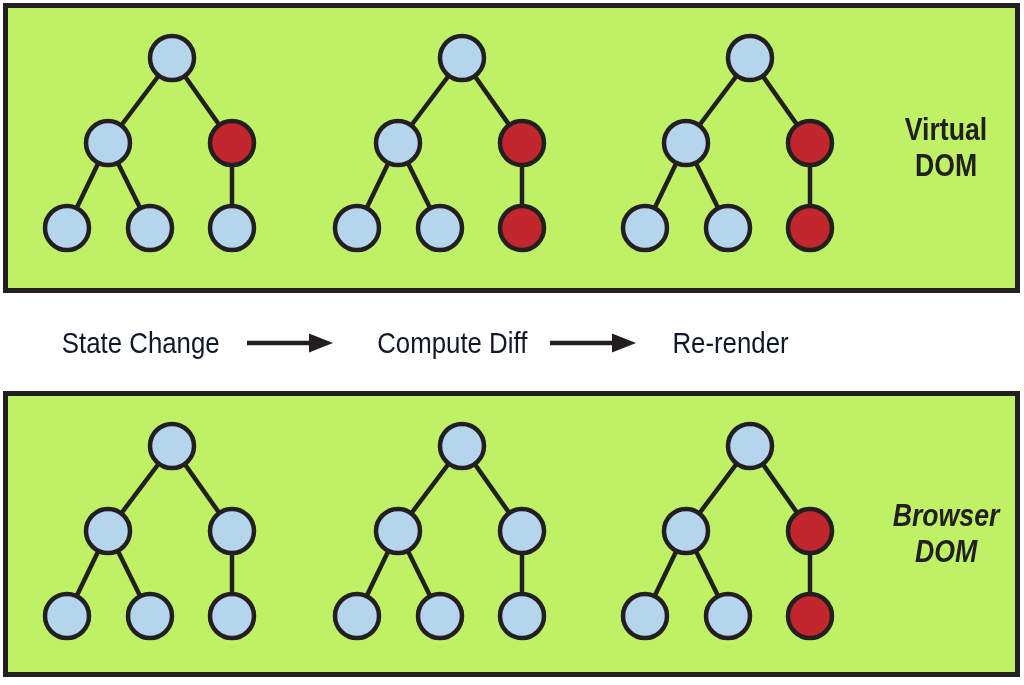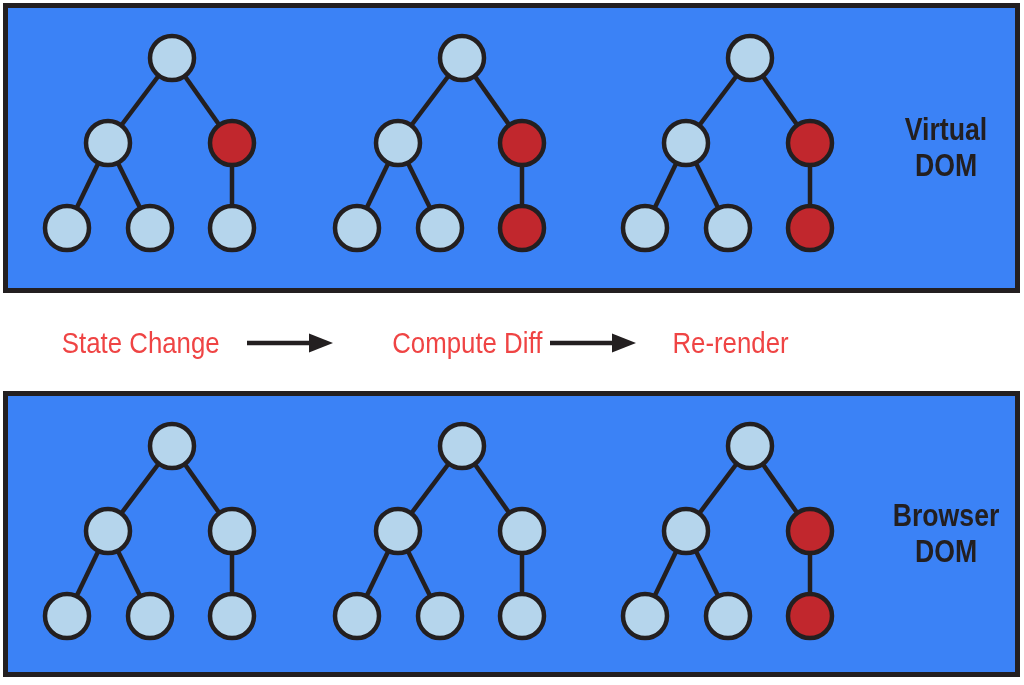--- a/index.html
+++ b/index.html
@@ -11,24 +11,24 @@
     font-family: "Liberation Sans", sans-serif;
     outline: 1px solid #e3e3e3;
     overflow: hidden;
   }
   .panel {
     position: absolute;
     left: 3px;
     width: 1017px;
     border: 5px solid #231F20;
     box-sizing: border-box;
-    background: #3b82f6;
+    background: #bef264;
   }
   .panel-top { top: 3px; height: 290px; }
-  .panel-bottom { top: 391px; height: 286px; }
+  .panel-bottom { top: 391px; height: 286px; font-style: italic; }
   .trees-svg { position: absolute; left: 0; top: 0; width: 100%; height: 100%; display: block; }
   .panel-label {
     position: absolute;
     left: 858px;
     width: 160px;
     top: 50%;
     transform: translateY(-50%);
     text-align: center;
     font-weight: bold;
     font-size: 31px;
@@ -43,25 +43,25 @@
     white-space: nowrap;
   }
   .flow-row { position: absolute; left: 0; top: 0; width: 100%; height: 0; }
   .flow-label {
     position: absolute;
     top: 322px;
     height: 42px;
     line-height: 42px;
     text-align: center;
     font-size: 30px;
-    color: #ef4444;
+    color: #0f172a;
     font-weight: normal;
   }
   .flow-label-1 { left: 41px;  width: 200px; }
-  .flow-label-2 { left: 367px; width: 200px; }
+  .flow-label-2 { left: 352px; width: 200px; }
   .flow-label-3 { left: 631px; width: 200px; text-align: center; }
   .flow-arrow { position: absolute; top: 332px; width: 86px; height: 22px; }
   .flow-arrow-1 { left: 247px; }
   .flow-arrow-2 { left: 550px; }
 </style>
 </head>
 <body>
 
 <div class="figure">
 

